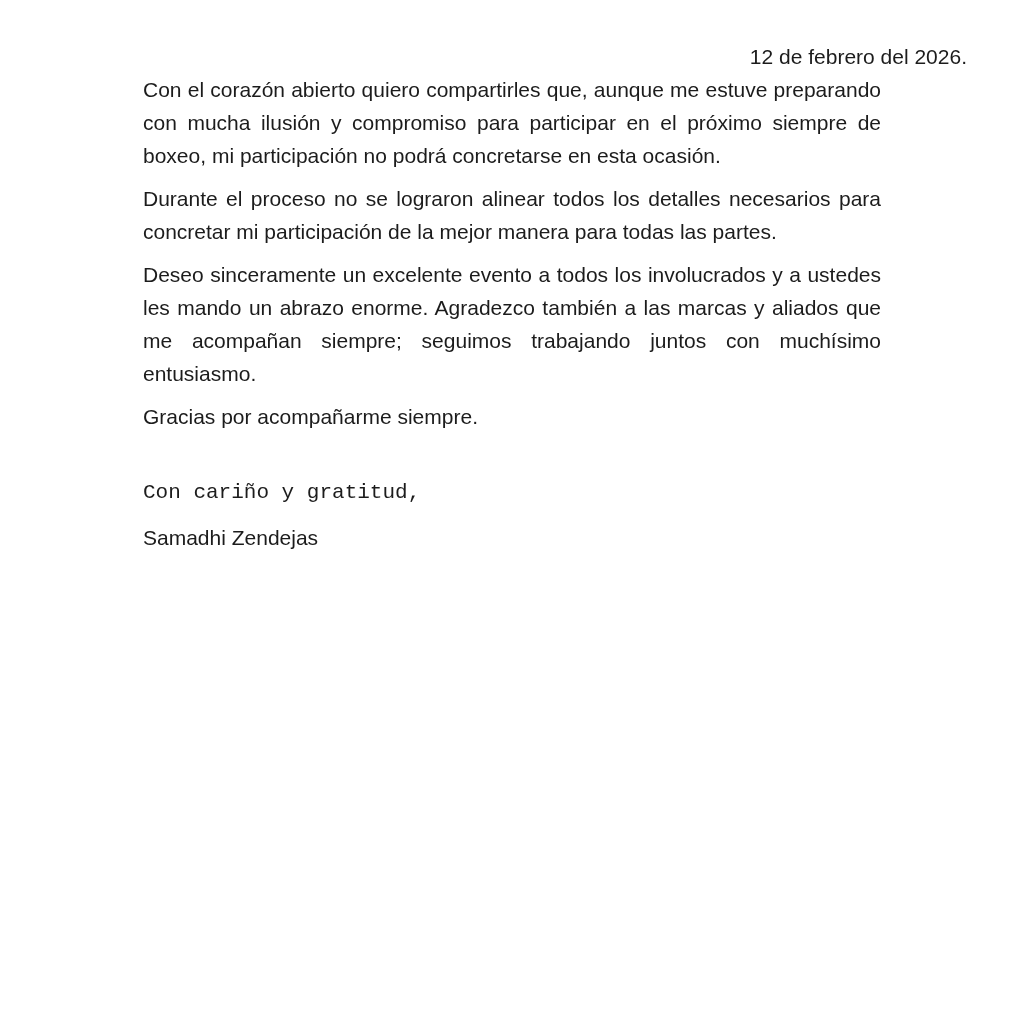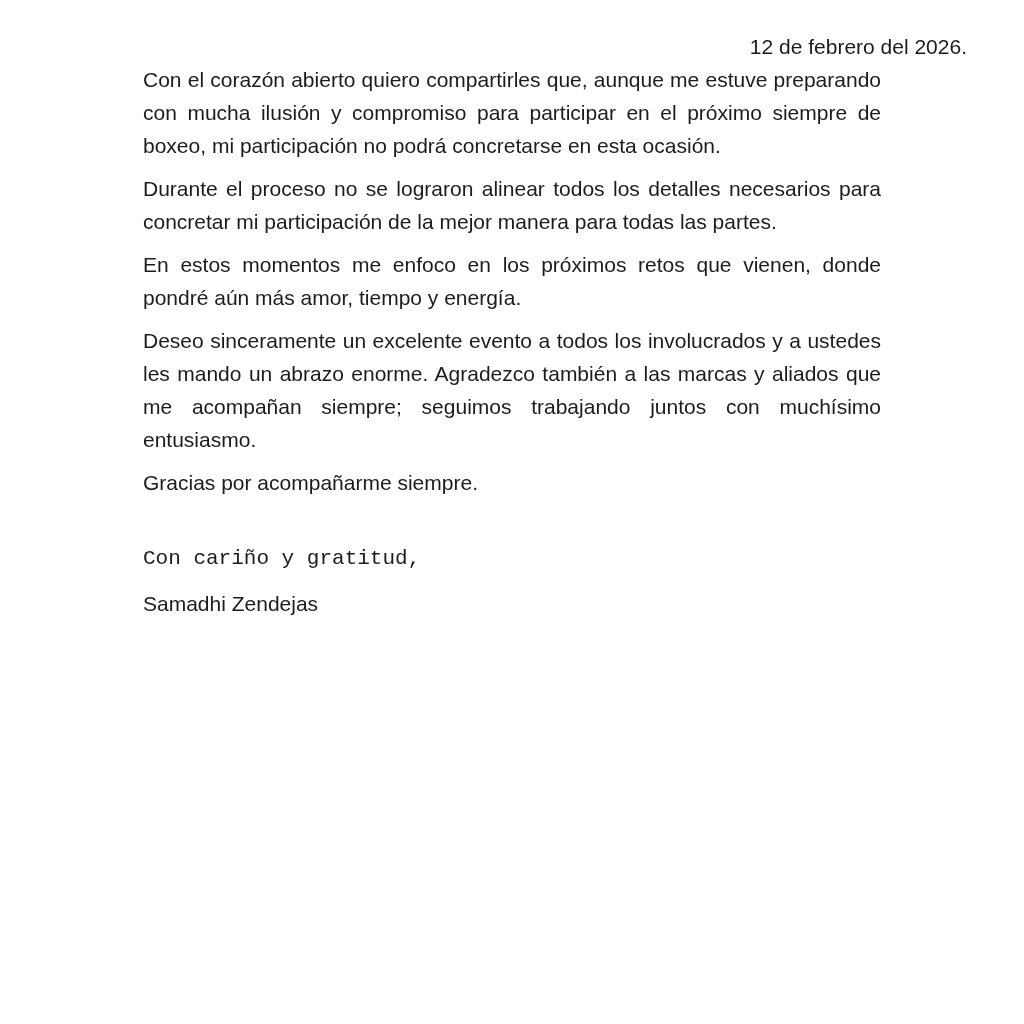--- a/index.html
+++ b/index.html
@@ -6,21 +6,21 @@
     margin: 0;
     padding: 0;
     background: #ffffff;
   }
   .page {
     position: relative;
     width: 1024px;
     height: 1024px;
     background: #ffffff;
     box-sizing: border-box;
-    padding-top: 30px;
+    padding-top: 40px;
     overflow: hidden;
     font-family: "Liberation Sans", "DejaVu Sans", sans-serif;
     color: #1c1c1c;
     font-size: 21px;
     line-height: 33px;
   }
   .date-row {
     box-sizing: border-box;
     width: 100%;
     padding-right: 57px;
@@ -58,21 +58,20 @@
 
   <div class="content">
 
 
     <p class="para">Con el corazón abierto quiero compartirles que, aunque me estuve preparando con mucha ilusión y compromiso para participar en el próximo siempre de boxeo, mi participación no podrá concretarse en esta ocasión.</p>
 
     <p class="para">Durante el proceso no se lograron alinear todos los detalles necesarios para concretar mi participación de la mejor manera para todas las partes.</p>
 
 
 
-    <p class="para">En estos momentos me enfoco en los próximos retos que vienen, donde pondré aún más amor, tiempo y energía.</p>
 
     <p class="para">Deseo sinceramente un excelente evento a todos los involucrados y a ustedes les mando un abrazo enorme. Agradezco también a las marcas y aliados que me acompañan siempre; seguimos trabajando juntos con muchísimo entusiasmo.</p>
 
     <p class="para">Gracias por acompañarme siempre.</p>
 
     <div class="closing">Con cariño y gratitud,</div>
 
     <div class="signature">Samadhi Zendejas</div>
 
   </div>

